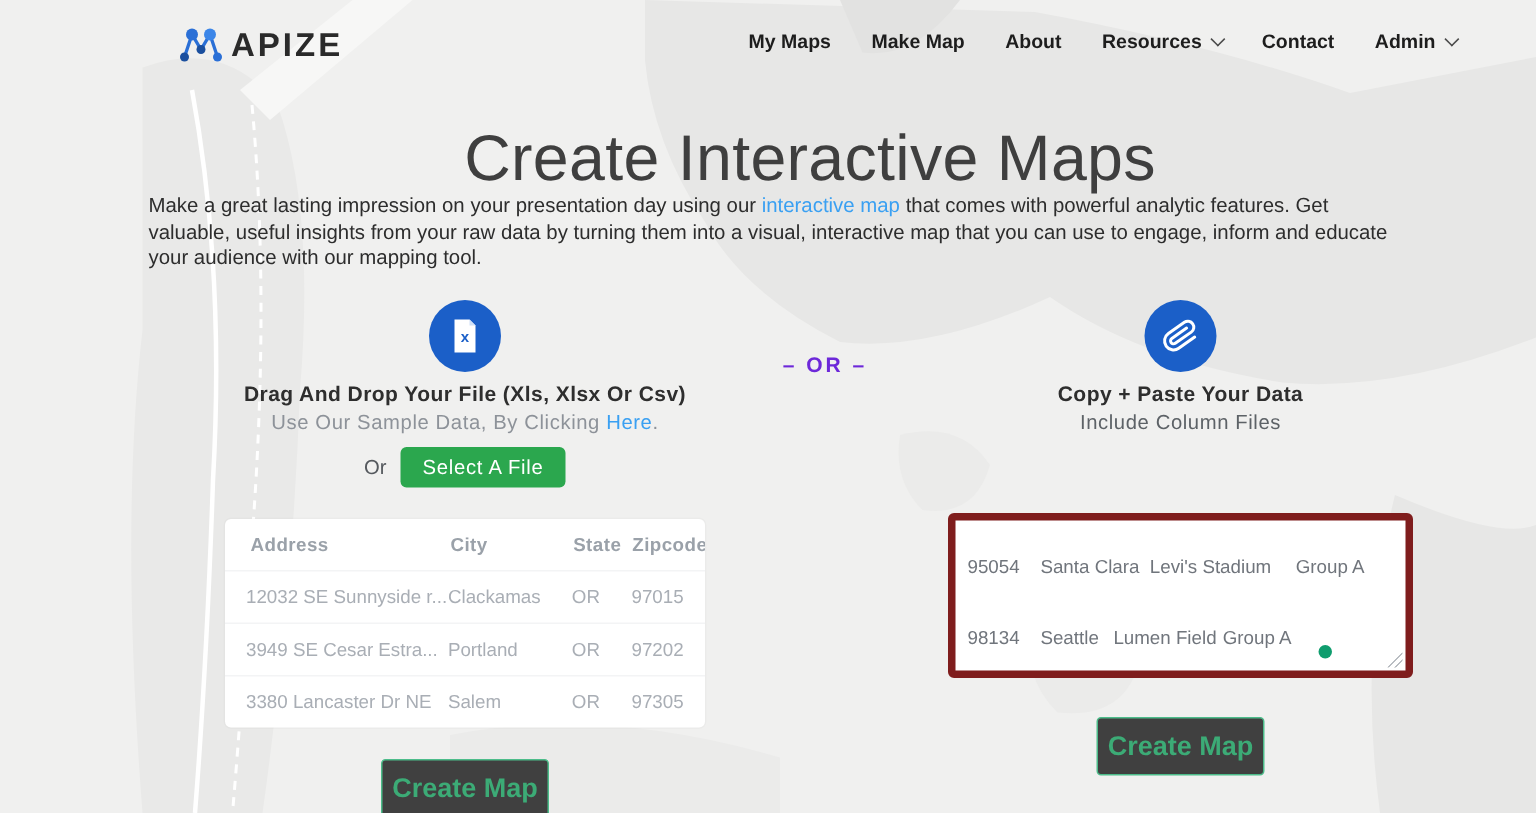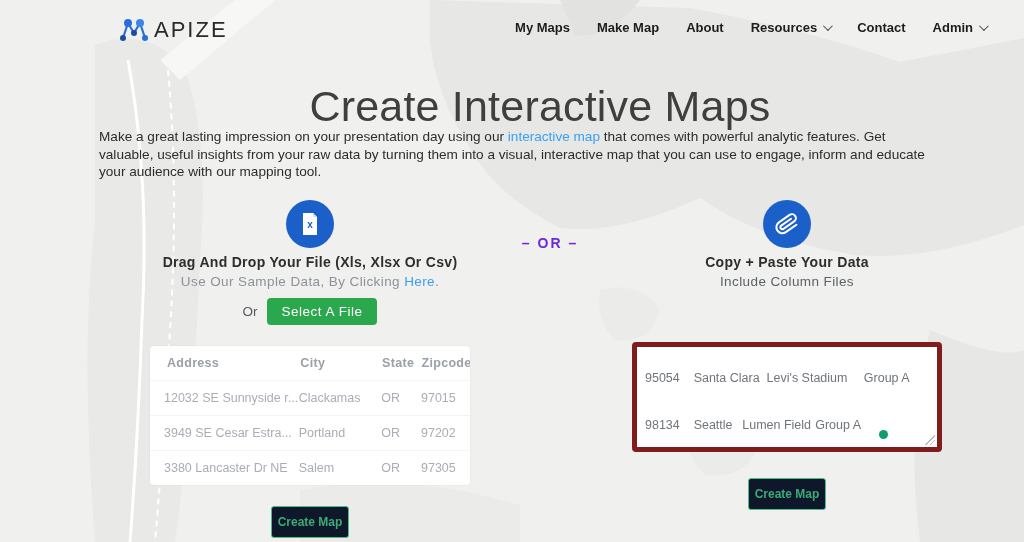--- a/index.html
+++ b/index.html
@@ -5,22 +5,22 @@
   * { margin:0; padding:0; box-sizing:border-box; }
   html,body { width:1024px; height:542px; }
   body { font-family:"Liberation Sans", sans-serif; }
   .page { position:relative; width:1024px; height:542px; background:#f0f0ef; overflow:hidden; }
 
   
   .bg-map { position:absolute; inset:0; pointer-events:none; }
 
   
   .logo { position:absolute; left:116px; top:14px; display:flex; align-items:center; gap:2px; }
-  .logo-text { font-size:22px; font-weight:400; letter-spacing:2px; color:#2a2a2a; }
-  .nav { position:absolute; right:38px; top:20px; display:flex; align-items:center; gap:27px; }
+  .logo-text { font-size:22px; font-weight:700; letter-spacing:2px; color:#2a2a2a; }
+  .nav { position:absolute; right:54px; top:20px; display:flex; align-items:center; gap:27px; }
   .nav-item { font-size:13px; font-weight:700; color:#1d1d1d; cursor:pointer; display:flex; align-items:center; gap:6px; white-space:nowrap; }
   .chev { width:7px; height:7px; border-right:1.6px solid #4a4a4a; border-bottom:1.6px solid #4a4a4a; transform:rotate(45deg) translateY(-2px); display:inline-block; }
 
   
   .hero-title { position:absolute; top:82px; left:0; width:100%; text-align:center; font-size:43px; font-weight:500; color:#3f3f3f; letter-spacing:0.2px;margin-left:28px; }
   .hero-text { position:absolute; top:128px; left:50%; transform:translateX(-50%); width:826px; text-align:left; font-size:13.6px; line-height:17.5px; color:#2d2d2d; }
   .hero-text a { color:#3aa0f2; text-decoration:none; }
 
   .or-divider { position:absolute; top:235px; left:512px; width:76px; text-align:center; font-size:14px; font-weight:700; letter-spacing:2px; color:#6d28d9; }
 
@@ -41,21 +41,21 @@
   .sample-table { margin-top:21px; background:#fff; border-radius:4px; text-align:left; font-size:12.5px; overflow:hidden; box-shadow:0 0 0 1px rgba(0,0,0,0.02); }
   .t-row { display:flex; align-items:center; padding:10px 0 10px 14px; border-bottom:1px solid #f3f4f5; }
   .t-row:last-child { border-bottom:none; }
   .t-head { color:#9aa1a9; font-weight:700; letter-spacing:0.3px;padding-left:17px; }
   .t-body { color:#a9aeb5; }
   .c-addr { width:44%; white-space:nowrap; overflow:hidden; }
   .c-city { width:27%; }
   .c-state { width:13%; }
   .c-zip { width:16%; }
 
-  .btn-outline { display:inline-block; margin-top:21px; background:#0f172a; border:1px solid #4cbc8a; color:#3cab76; border-radius:3px; padding:8px 6px; font-size:12px; font-weight:600; font-family:inherit; cursor:pointer; }
+  .btn-outline { display:inline-block; margin-top:21px; background:#404040; border:1px solid #4cbc8a; color:#3cab76; border-radius:3px; padding:8px 6px; font-size:18px; font-weight:600; font-family:inherit; cursor:pointer; }
 
   
   .paste-box { position:relative; margin-top:53px; width:310px; height:110px; background:#fff; border:5px solid #7f1d1d; border-radius:4px; overflow:hidden; text-align:left; padding:0 8px; cursor:text; }
   .paste-inner { margin-top:-7px; font-size:12.5px; line-height:15.6px; color:#70757c; white-space:pre; tab-size:7; }
   .green-dot { position:absolute; right:49px; top:83px; width:9px; height:9px; border-radius:50%; background:#0f9d6e; }
   .resize-handle { position:absolute; right:2px; bottom:2px; width:10px; height:10px; background:
     linear-gradient(135deg, transparent 0 50%, #b9bdc2 50% 56%, transparent 56% 72%, #b9bdc2 72% 78%, transparent 78%); }
 </style>
 </head>
 <body>

